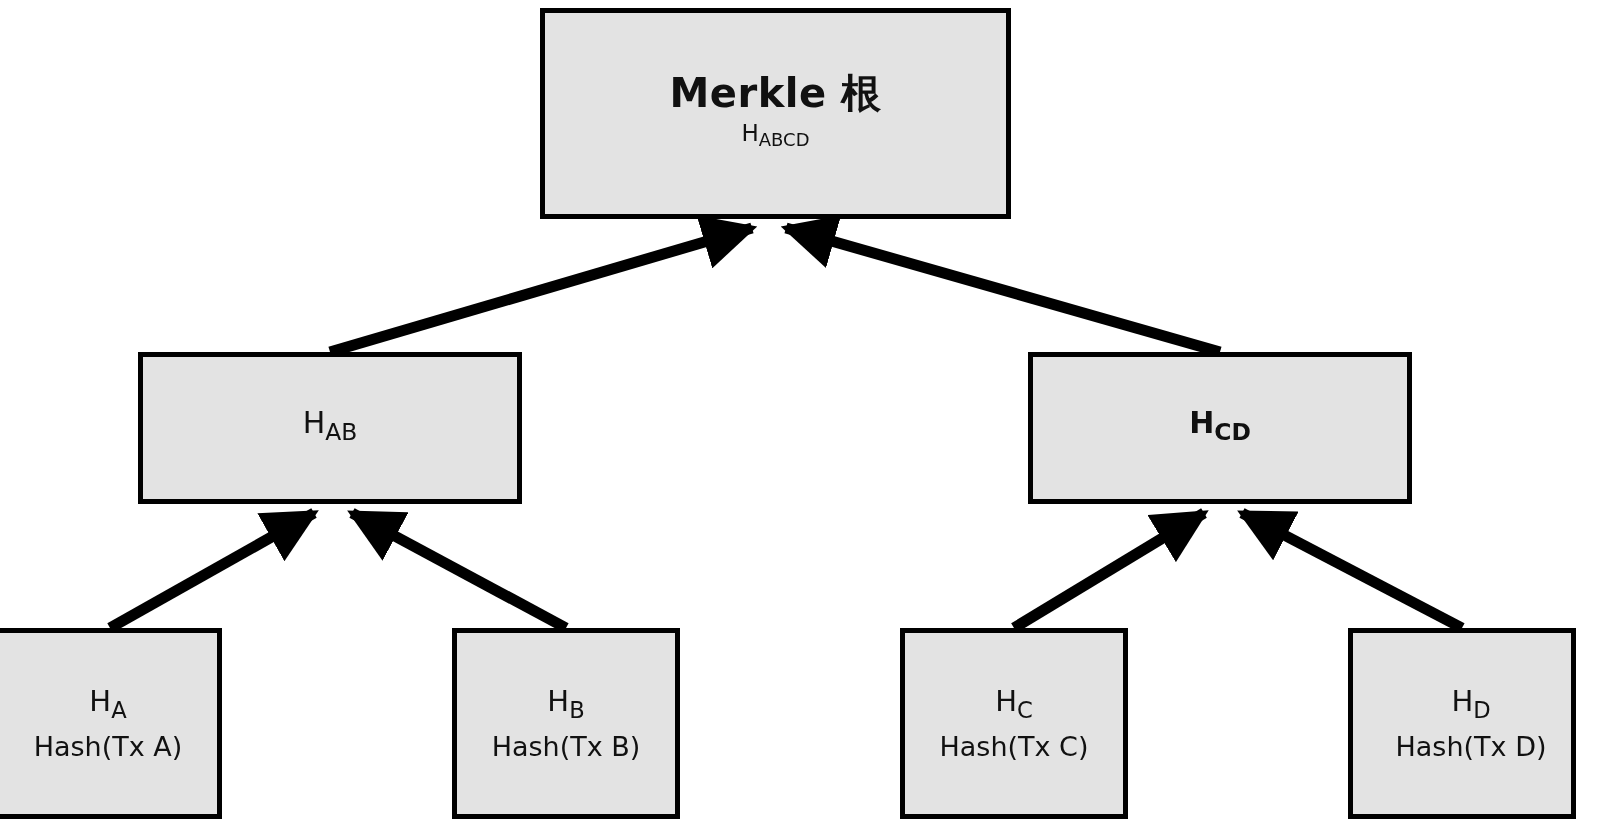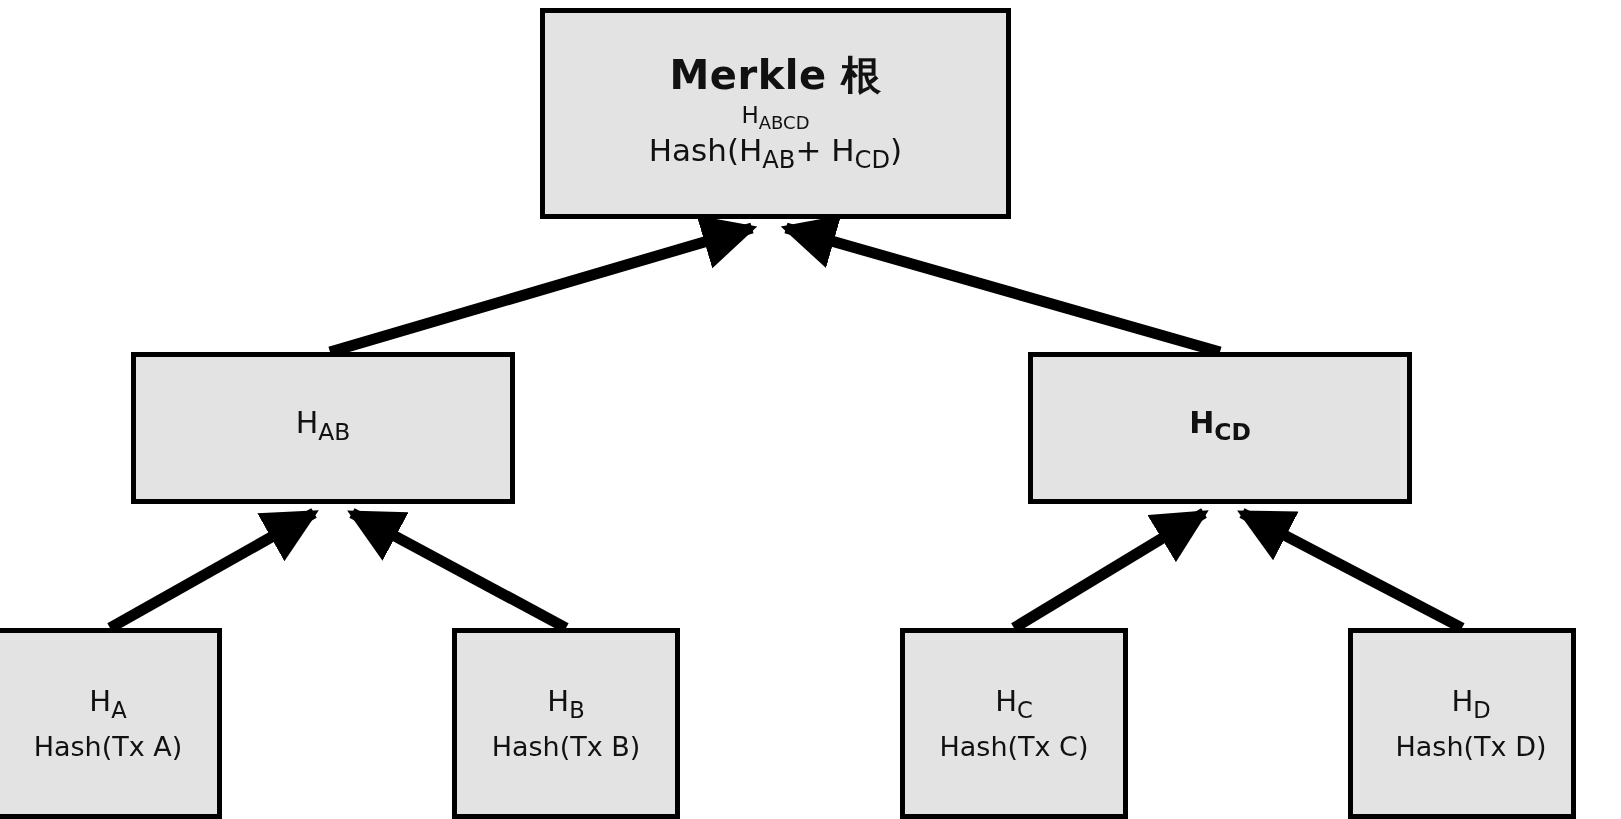--- a/index.html
+++ b/index.html
@@ -64,21 +64,21 @@
     padding-bottom: 6px;
   }
   #node-root .hash-label { font-size: 31px; }
   #node-root .sym-label  { font-size: 23px; margin-bottom: 4px; }
   
   .node-l2 {
     top: 352px;
     width: 384px;
     height: 152px;
   }
-  #node-ab { left: 131px; }
+  #node-ab { left: 138px; }
   #node-cd { left: 1028px; font-weight: bold; }
   .node-l2 .sym-label  { font-size: 30px; margin-bottom: 10px; }
   .node-l2 .hash-label { font-size: 30px; }
   
   .node-leaf {
     top: 628px;
     width: 228px;
     height: 191px;
   }
   #node-a { left: -6px; }
@@ -123,23 +123,20 @@
     <line x1="1014" y1="628" x2="1204" y2="513" stroke="#000000" stroke-width="11" marker-end="url(#arrow)"></line>
 
     <line x1="1462" y1="628" x2="1242" y2="513" stroke="#000000" stroke-width="11" marker-end="url(#arrow)"></line>
   </svg>
 
   <div class="node" id="node-root">
     <div class="node-title">Merkle 根</div>
     <div class="node-line sym-label">
       <span>H</span><sub>ABCD</sub>
     </div>
-    <div class="node-line hash-label">
-      <span>Hash(H</span><sub>AB</sub><span>+ H</span><sub>CD</sub><span>)</span>
-    </div>
   </div>
 
   <div class="node node-l2" id="node-ab">
     <div class="node-line sym-label">
       <span>H</span><sub>AB</sub>
     </div>
   </div>
 
   <div class="node node-l2" id="node-cd">
     <div class="node-line sym-label">

